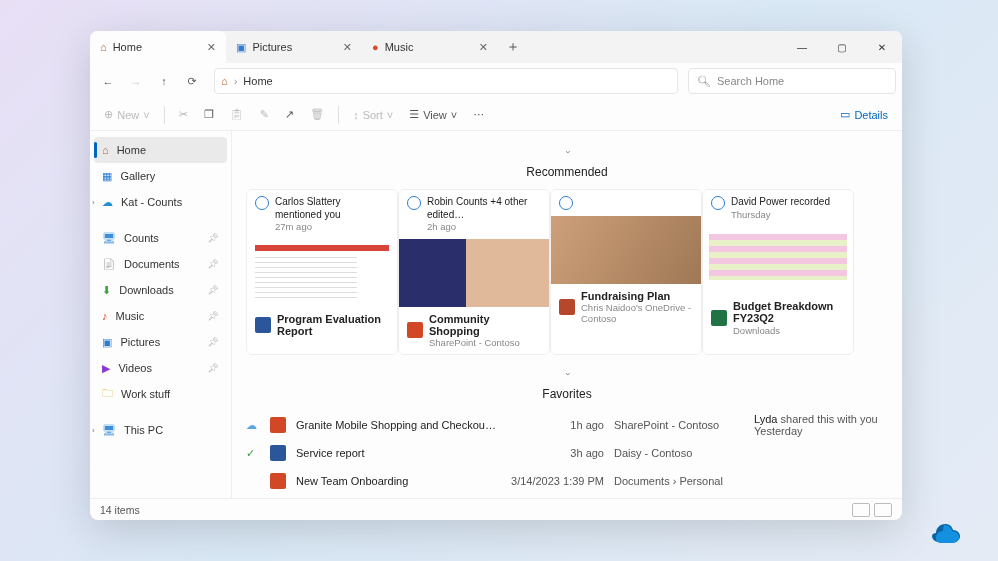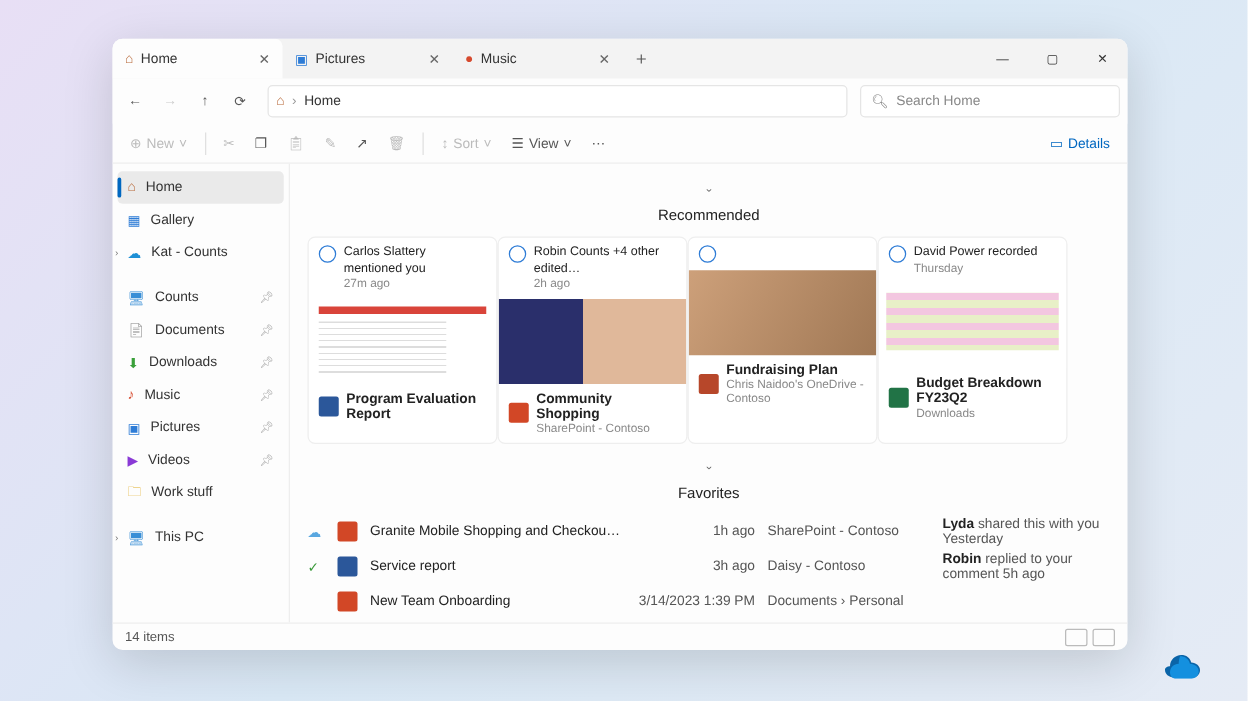--- a/index.html
+++ b/index.html
@@ -50,21 +50,21 @@
   .card-bot .s { font-size:9.5px; color:#888;}
   .file-ico { width:16px; height:16px; border-radius:2px; flex-shrink:0;}
   .ico-w{background:#2b579a;} .ico-p{background:#d24726;} .ico-x{background:#217346;} .ico-v{background:#b7472a;}
   .row { display:flex; align-items:center; height:28px; font-size:11px; gap:10px;}
   .row .cloud{width:14px;color:#59a7e0;font-size:11px;}
   .row .fi{width:16px;height:16px;border-radius:2px;flex-shrink:0;}
   .row .name{width:200px; white-space:nowrap; overflow:hidden; text-overflow:ellipsis; color:#222;}
   .row .c2{width:98px; color:#555;text-align:right;}
   .row .c3{width:130px; color:#555;}
   .row .c4{flex:1; color:#555;}
-  .row .b{font-weight:700;color:#222;}
+  .row .b{font-weight:400;color:#222;}
   .status { height:22px; border-top:1px solid #eee; display:flex; align-items:center; padding:0 10px; font-size:10.5px; color:#555;}
   .status .sp{flex:1;}
   .status .vbtn{width:18px;height:14px;border:1px solid #bbb;margin-left:4px;border-radius:2px;cursor:pointer;}
   .onedrive { position:absolute; right:28px; bottom:18px; width:44px; height:28px; }
   .homeico{ color:#b96a3a;} .picico{color:#2e7cd6;} .musico{color:#d64a2e;}
   .circ{width:14px;height:14px;border-radius:50%;border:1.5px solid #2e7cd6;flex-shrink:0;}
 </style>
 </head>
 <body>
 
@@ -269,21 +269,20 @@
             <span class="c2">1h ago</span>
             <span class="c3">SharePoint - Contoso</span>
             <span class="c4"><span class="b">Lyda</span><span> shared this with you Yesterday</span></span>
           </div>
         <div class="row">
             <span class="cloud" style="color:#3a9a3a">✓</span>
             <span class="fi ico-w"></span>
             <span class="name">Service report</span>
             <span class="c2">3h ago</span>
             <span class="c3">Daisy - Contoso</span>
-            <span class="c4"><span class="b">Robin</span><span> replied to your comment 5h ago</span></span>
           </div>
         <div class="row">
             <span class="cloud"></span>
             <span class="fi ico-p"></span>
             <span class="name">New Team Onboarding</span>
             <span class="c2">3/14/2023 1:39 PM</span>
             <span class="c3">Documents › Personal</span>
             <span class="c4"></span>
           </div>
       </div>

